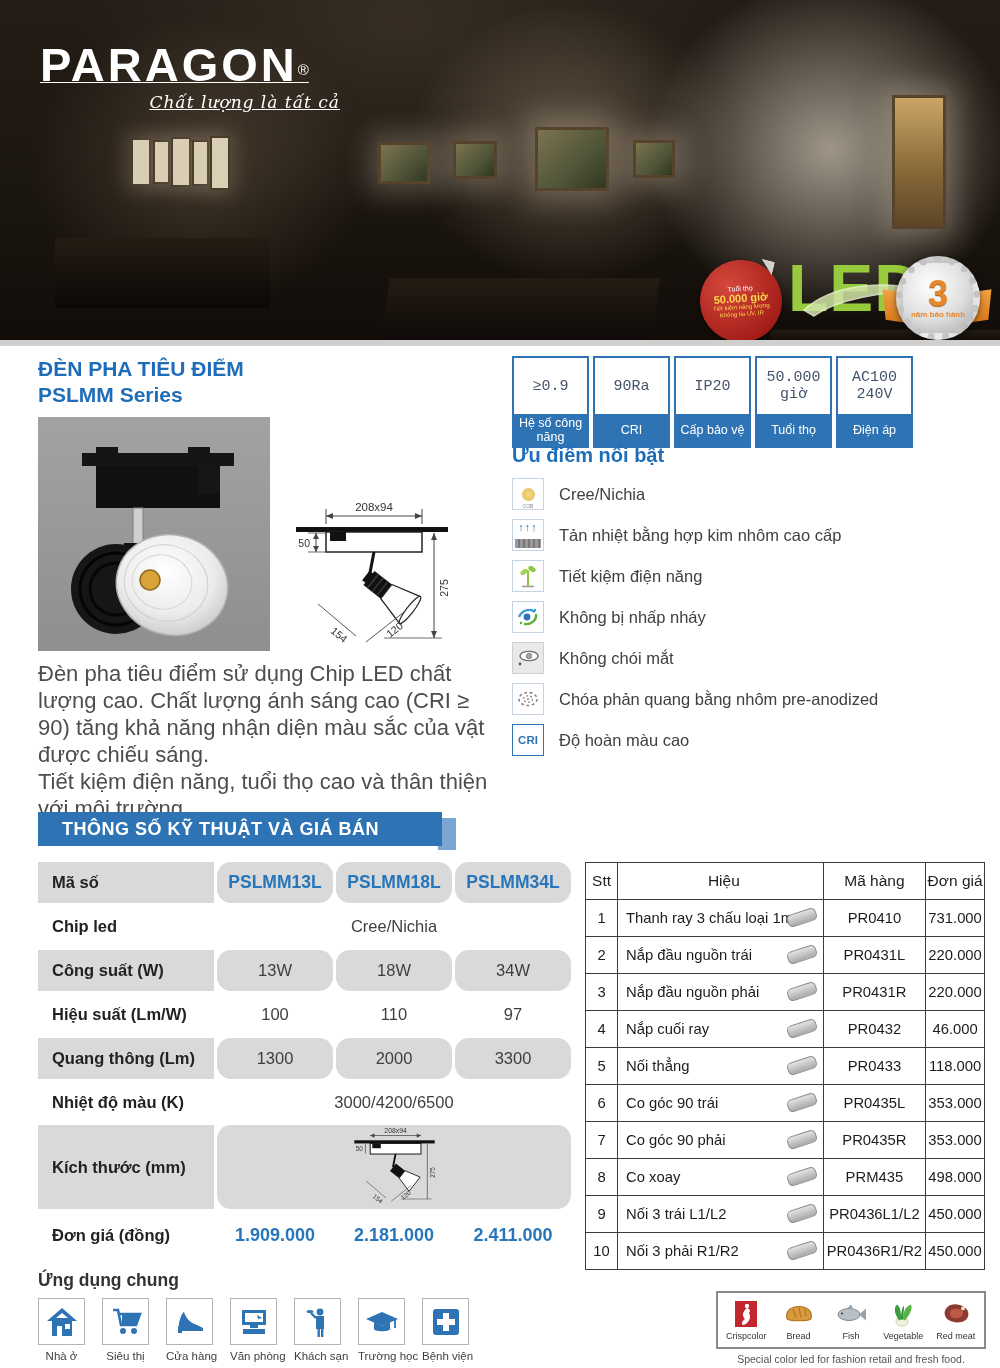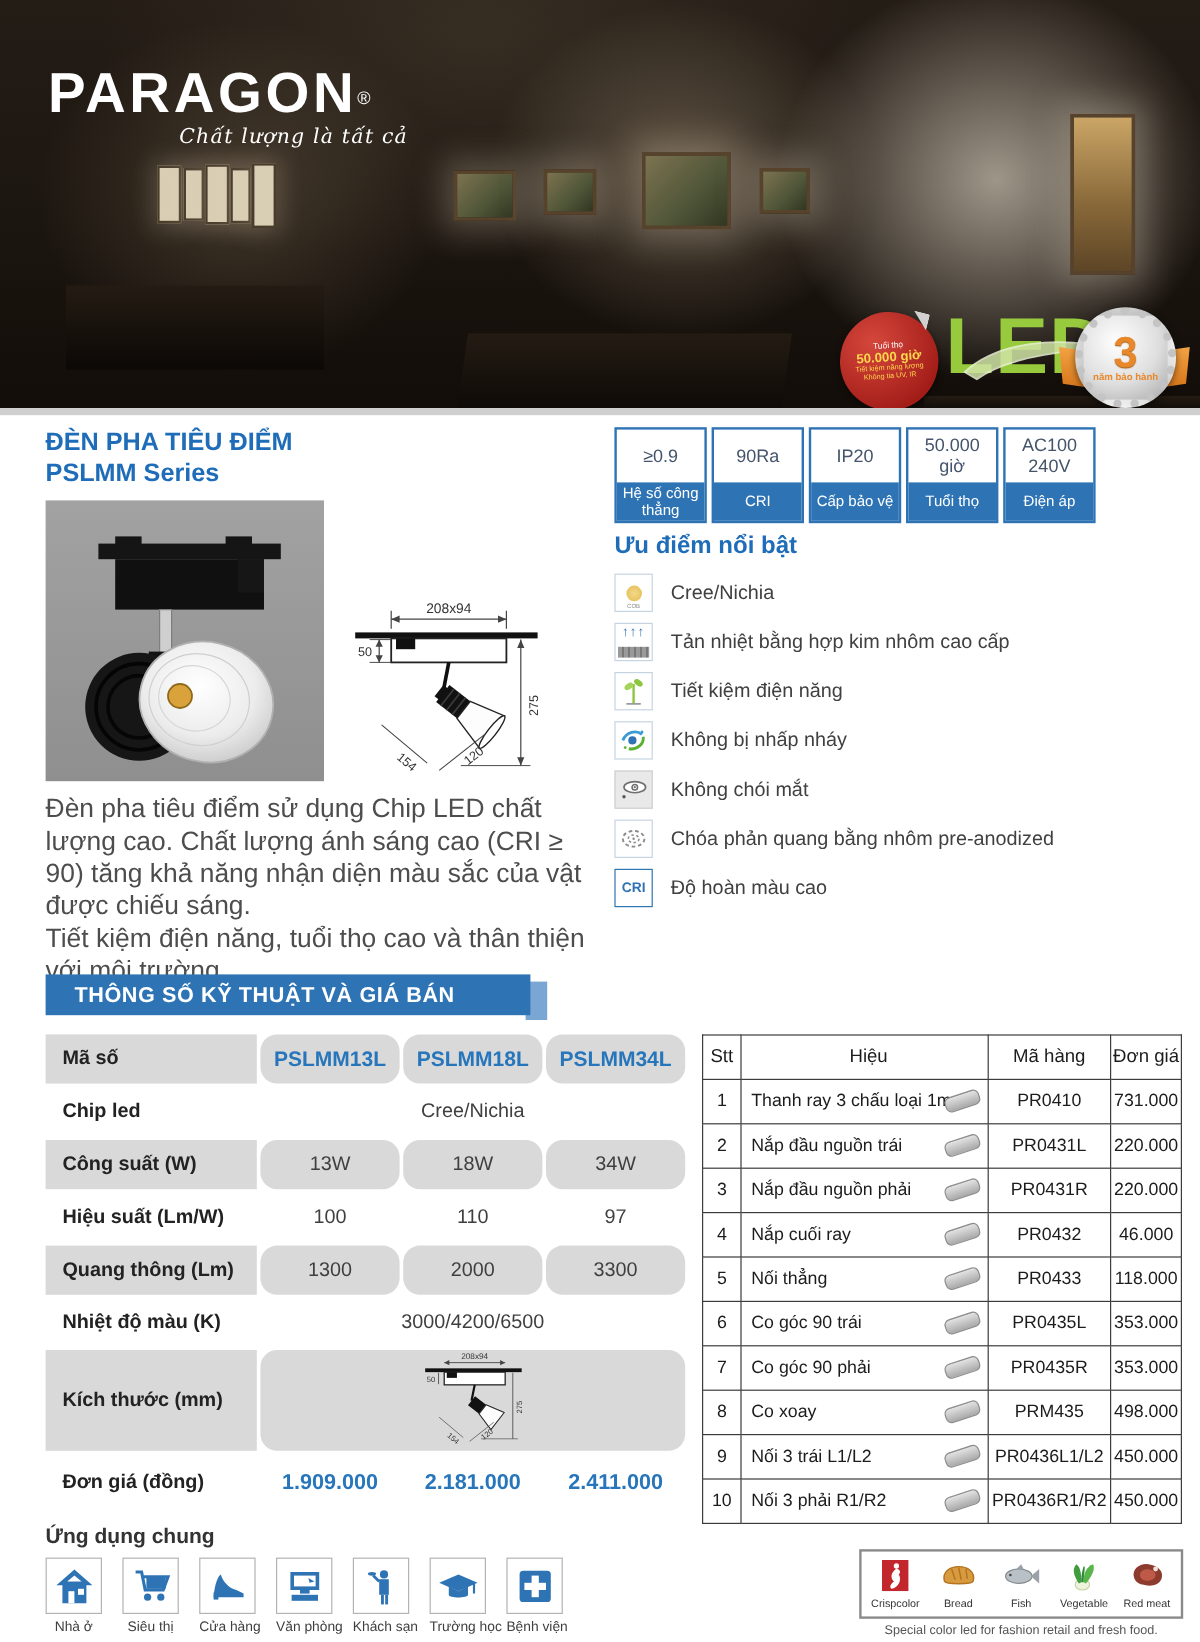--- a/index.html
+++ b/index.html
@@ -13,21 +13,21 @@
       radial-gradient(230px 200px at 57% 42%, rgba(190,170,140,.38), rgba(190,170,140,0) 70%),
       radial-gradient(240px 210px at 20% 48%, rgba(150,128,100,.30), rgba(150,128,100,0) 70%),
       radial-gradient(420px 260px at 40% 8%, rgba(90,76,60,.35), rgba(90,76,60,0) 75%),
       linear-gradient(180deg,#241d16 0%,#1c1610 55%,#120d09 100%);}
   .hero-strip{position:absolute;left:0;top:340px;width:1000px;height:6px;background:#cfcfcf;}
   .bench{position:absolute;background:linear-gradient(180deg,#241c13,#0c0806);}
   .pframe{position:absolute;background:#d9cfb5;border:2px solid #4a3c2b;box-shadow:0 0 18px 6px rgba(220,205,180,.18);}
   .painting{position:absolute;border:3px solid #57432c;box-shadow:0 0 26px 10px rgba(230,215,190,.25);}
   .painting .art{width:100%;height:100%;background:linear-gradient(135deg,#7c7350,#4f5538 60%,#313621);}
   .painting.still .art{background:linear-gradient(180deg,#caa566,#8a6a3a 55%,#5d4526);}
-  .logo-block{position:absolute;left:40px;top:52px;width:300px;color:#fff;}
+  .logo-block{position:absolute;left:40px;top:40px;width:300px;color:#fff;text-decoration:underline;}
   .logo-text{font-size:47px;font-weight:bold;letter-spacing:3px;line-height:50px;}
   .logo-reg{font-size:15px;vertical-align:super;}
   .tagline{font-family:"DejaVu Serif",serif;font-style:italic;font-size:17px;text-align:right;margin-top:2px;letter-spacing:1px;}
 
   .sticker{position:absolute;left:700px;top:260px;width:82px;height:82px;border-radius:50%;
     background:radial-gradient(circle at 35% 30%,#d5473c,#a31d18 75%);box-shadow:0 2px 5px rgba(0,0,0,.5);
     display:flex;flex-direction:column;justify-content:center;align-items:center;text-align:center;transform:rotate(-4deg);}
   .sticker:after{content:"";position:absolute;right:6px;top:2px;width:0;height:0;border-left:14px solid transparent;border-top:14px solid #eee;border-radius:2px;transform:rotate(18deg);opacity:.85;}
   .st1{color:#fff;font-size:7px;}
   .st2{color:#ffd74d;font-size:11px;font-weight:bold;}
@@ -48,21 +48,21 @@
   .prod-title{position:absolute;left:38px;top:356px;color:#1f6db8;font-size:21px;font-weight:bold;line-height:26px;}
   .prod-img{position:absolute;left:38px;top:417px;width:232px;height:234px;background:linear-gradient(180deg,#a2a2a2,#8f8f8f);}
   .dim-svg{position:absolute;left:276px;top:500px;}
   .desc{position:absolute;left:38px;top:660px;width:468px;color:#4d4d4d;font-size:22px;line-height:27px;}
   .desc p{margin:0;}
 
   
   .spec-badges{position:absolute;left:512px;top:356px;display:flex;}
   .sb{width:73px;border:2px solid #2e74b5;margin-right:4px;background:#fff;}
   .sb:last-child{margin-right:0;}
-  .sb-val{height:44px;display:flex;align-items:center;justify-content:center;text-align:center;color:#44546a;font-size:15px;line-height:17px;padding:0 1px;}
+  .sb-val{height:56px;display:flex;align-items:center;justify-content:center;text-align:center;color:#44546a;font-size:15px;line-height:17px;padding:0 1px;font-family:Liberation Mono, monospace;}
   .sb-lab{background:#2e74b5;color:#fff;min-height:30px;display:flex;align-items:center;justify-content:center;text-align:center;font-size:12.5px;line-height:14px;padding:1px 1px;}
   .feat-head{position:absolute;left:512px;top:444px;color:#1f6db8;font-size:20px;font-weight:bold;}
   .features{position:absolute;left:512px;top:479px;width:480px;}
   .feat{display:flex;align-items:center;height:30px;margin-bottom:11px;}
   .ficon{width:30px;height:30px;flex:0 0 30px;border:1px solid #c6d4e2;background:#fff;display:flex;align-items:center;justify-content:center;position:relative;}
   .ficon.gray{background:#e9e9e9;border-color:#cfcfcf;}
   .ftext{margin-left:15px;color:#404040;font-size:16.5px;}
   .cob-dot{width:13px;height:13px;border-radius:50%;background:radial-gradient(circle,#f3d98a,#e3bb4f);}
   .cob-cap{position:absolute;bottom:0px;left:0;width:100%;text-align:center;font-size:5px;color:#888;}
   .hs-base{position:absolute;bottom:2px;left:2px;width:26px;height:9px;background:repeating-linear-gradient(90deg,#9a9a9a 0 3px,#787878 3px 5px);}
@@ -242,21 +242,21 @@
   </svg>
 
   <div class="desc">
     <p>Đèn pha tiêu điểm sử dụng Chip LED chất lượng cao. Chất lượng ánh sáng cao (CRI ≥ 90) tăng khả năng nhận diện màu sắc của vật được chiếu sáng.</p>
     <p>Tiết kiệm điện năng, tuổi thọ cao và thân thiện với môi trường.</p>
   </div>
 
   <div class="spec-badges">
     <div class="sb">
       <div class="sb-val">≥0.9</div>
-      <div class="sb-lab">Hệ số công thẳng</div>
+      <div class="sb-lab">Hệ số công năng</div>
     </div>
     <div class="sb">
       <div class="sb-val">90Ra</div>
       <div class="sb-lab">CRI</div>
     </div>
     <div class="sb">
       <div class="sb-val">IP20</div>
       <div class="sb-lab">Cấp bảo vệ</div>
     </div>
     <div class="sb">

